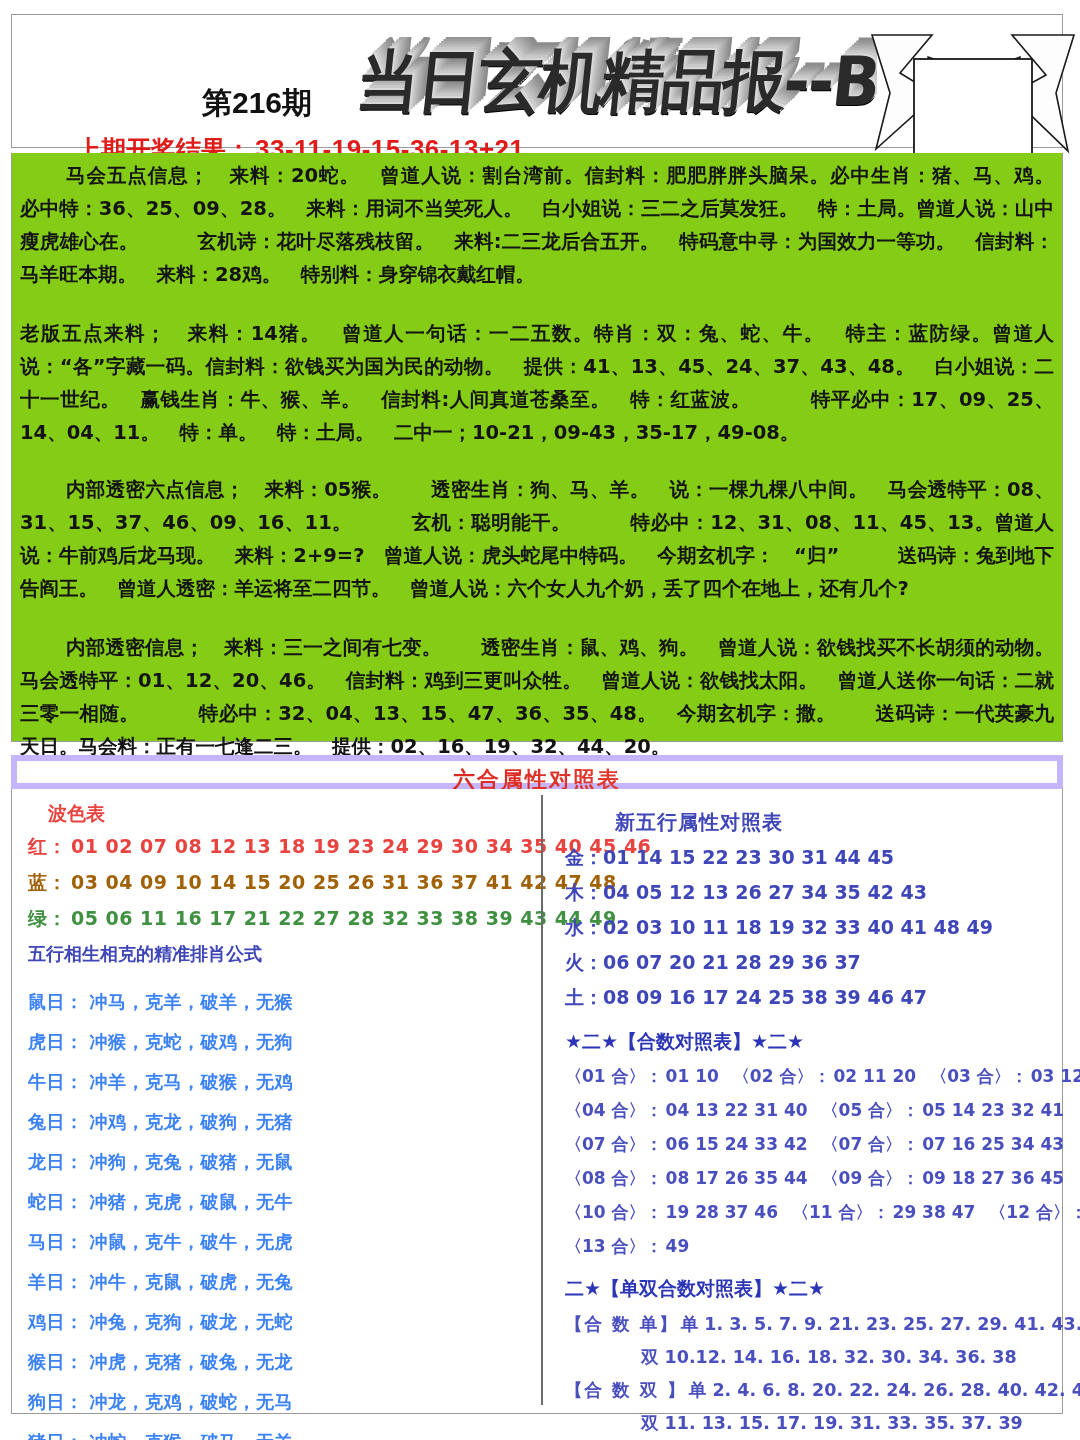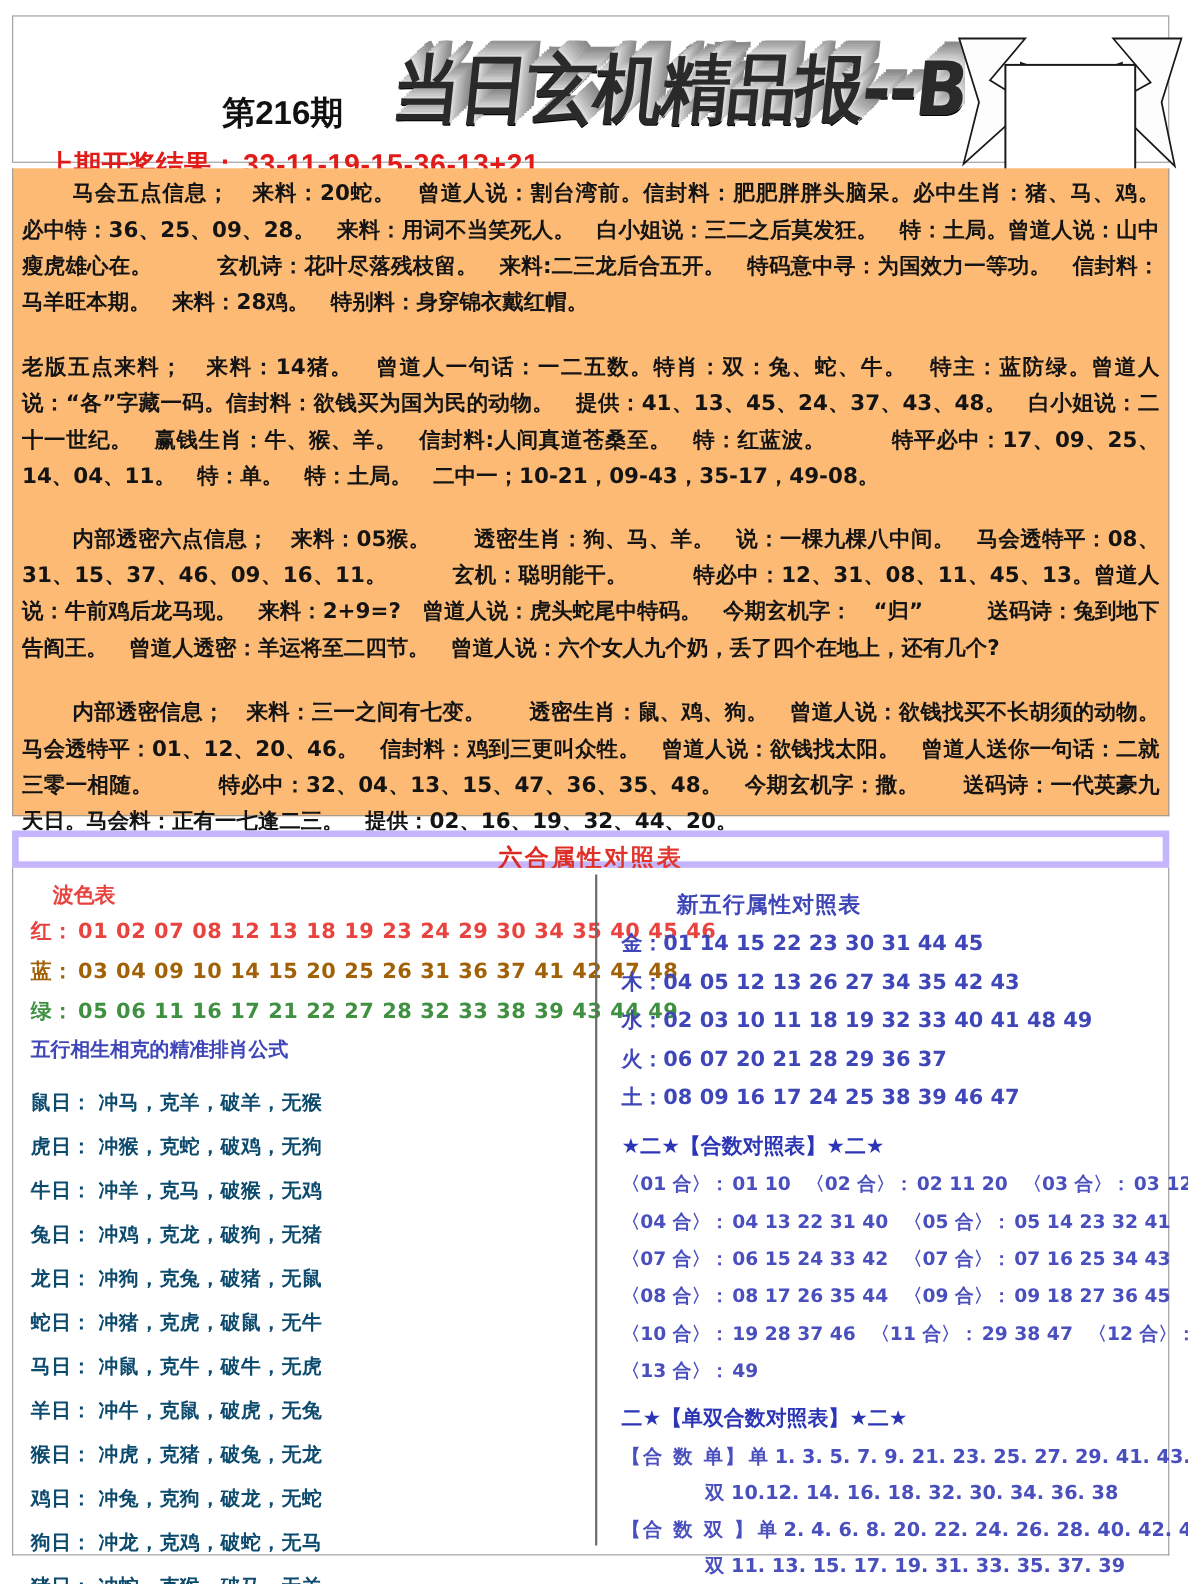--- a/index.html
+++ b/index.html
@@ -19,21 +19,21 @@
   }
   .issue-no{
     position:absolute;left:190px;top:68px;
     font-size:30px;font-weight:bold;color:#111;letter-spacing:0px;
     white-space:nowrap;
   }
   .draw-result{
     position:absolute;left:30px;top:118px;
     font-size:25px;font-weight:bold;color:#e01b18;white-space:nowrap;
   }
-  .draw-result .label{margin-right:4px;}
+  .draw-result .label{margin-right:4px;margin-left:34px;}
   .draw-result .nums{font-size:26px;letter-spacing:0.5px;}
 
   
   .masthead{
     position:absolute;left:345px;top:22px;width:520px;height:92px;
     overflow:hidden;
   }
   .masthead .mt{
     position:absolute;left:0;top:2px;
     font-size:63px;font-weight:bold;white-space:nowrap;
@@ -57,21 +57,21 @@
     z-index:-1;
   }
 
   
   .scroll-art{position:absolute;left:858px;top:16px;width:206px;height:130px;}
   .scroll-art svg{display:block;}
 
   
   .body-box{
     position:absolute;left:11px;top:153px;width:1052px;height:589px;
-    border:1px solid #9a9a9a;border-top:none;background:#fdba74;box-sizing:border-box;
+    border:1px solid #9a9a9a;border-top:none;background:#84cc16;box-sizing:border-box;
     padding:6px 8px 0 8px;
   }
   .para{
     font-size:19.5px;line-height:33px;color:#141414;font-weight:bold;
     text-align:justify;text-justify:inter-ideograph;
     font-family:"DejaVu Sans","Liberation Sans",sans-serif;
     margin:0 0 26px 0;
   }
   .para.indent{text-indent:46px;}
   .para.p2{margin-bottom:24px;}
@@ -109,21 +109,21 @@
     font-size:19px;font-weight:bold;margin:0 0 10px 0;letter-spacing:0.5px;
     font-family:"DejaVu Sans","Liberation Sans",sans-serif;white-space:nowrap;
   }
   .bose-row .k{margin-right:4px;}
 
   .formula-title{
     font-size:18px;font-weight:bold;color:#3f46b8;margin:6px 0 24px 0;
     font-family:"DejaVu Sans","Liberation Sans",sans-serif;
   }
   .formula-row{
-    font-size:18px;font-weight:bold;color:#0c4a6e;margin:0 0 16px 0;
+    font-size:18px;font-weight:bold;color:#3b82f6;margin:0 0 16px 0;
     letter-spacing:0.5px;white-space:nowrap;
     font-family:"DejaVu Sans","Liberation Sans",sans-serif;
   }
   .formula-row .day{margin-right:6px;}
 
   
   .wx-title{
     font-size:20px;font-weight:bold;color:#3f46b8;margin:2px 0 9px 50px;
     letter-spacing:1px;font-family:"DejaVu Sans","Liberation Sans",sans-serif;
   }
@@ -206,22 +206,22 @@
       <div class="formula-title">五行相生相克的精准排肖公式</div>
       <div id="formula-rows">
           <div class="formula-row"><span class="day">鼠日：</span><span class="txt">冲马，克羊，破羊，无猴</span></div>
           <div class="formula-row"><span class="day">虎日：</span><span class="txt">冲猴，克蛇，破鸡，无狗</span></div>
           <div class="formula-row"><span class="day">牛日：</span><span class="txt">冲羊，克马，破猴，无鸡</span></div>
           <div class="formula-row"><span class="day">兔日：</span><span class="txt">冲鸡，克龙，破狗，无猪</span></div>
           <div class="formula-row"><span class="day">龙日：</span><span class="txt">冲狗，克兔，破猪，无鼠</span></div>
           <div class="formula-row"><span class="day">蛇日：</span><span class="txt">冲猪，克虎，破鼠，无牛</span></div>
           <div class="formula-row"><span class="day">马日：</span><span class="txt">冲鼠，克牛，破牛，无虎</span></div>
           <div class="formula-row"><span class="day">羊日：</span><span class="txt">冲牛，克鼠，破虎，无兔</span></div>
+          <div class="formula-row"><span class="day">鸡日：</span><span class="txt">冲兔，克狗，破龙，无蛇</span></div>
           <div class="formula-row"><span class="day">猴日：</span><span class="txt">冲虎，克猪，破兔，无龙</span></div>
-          <div class="formula-row"><span class="day">鸡日：</span><span class="txt">冲兔，克狗，破龙，无蛇</span></div>
           <div class="formula-row"><span class="day">狗日：</span><span class="txt">冲龙，克鸡，破蛇，无马</span></div>
           <div class="formula-row"><span class="day">猪日：</span><span class="txt">冲蛇，克猴，破马，无羊</span></div>
         </div>
     </div>
 
     <div class="col-right">
       <div class="wx-title">新五行属性对照表</div>
       <div id="wx-rows">
           <div class="wx-row"><span class="wk">金：</span><span class="wn">01  14  15  22  23  30  31  44  45</span></div>
           <div class="wx-row"><span class="wk">木：</span><span class="wn">04  05  12  13  26  27  34  35  42  43</span></div>

